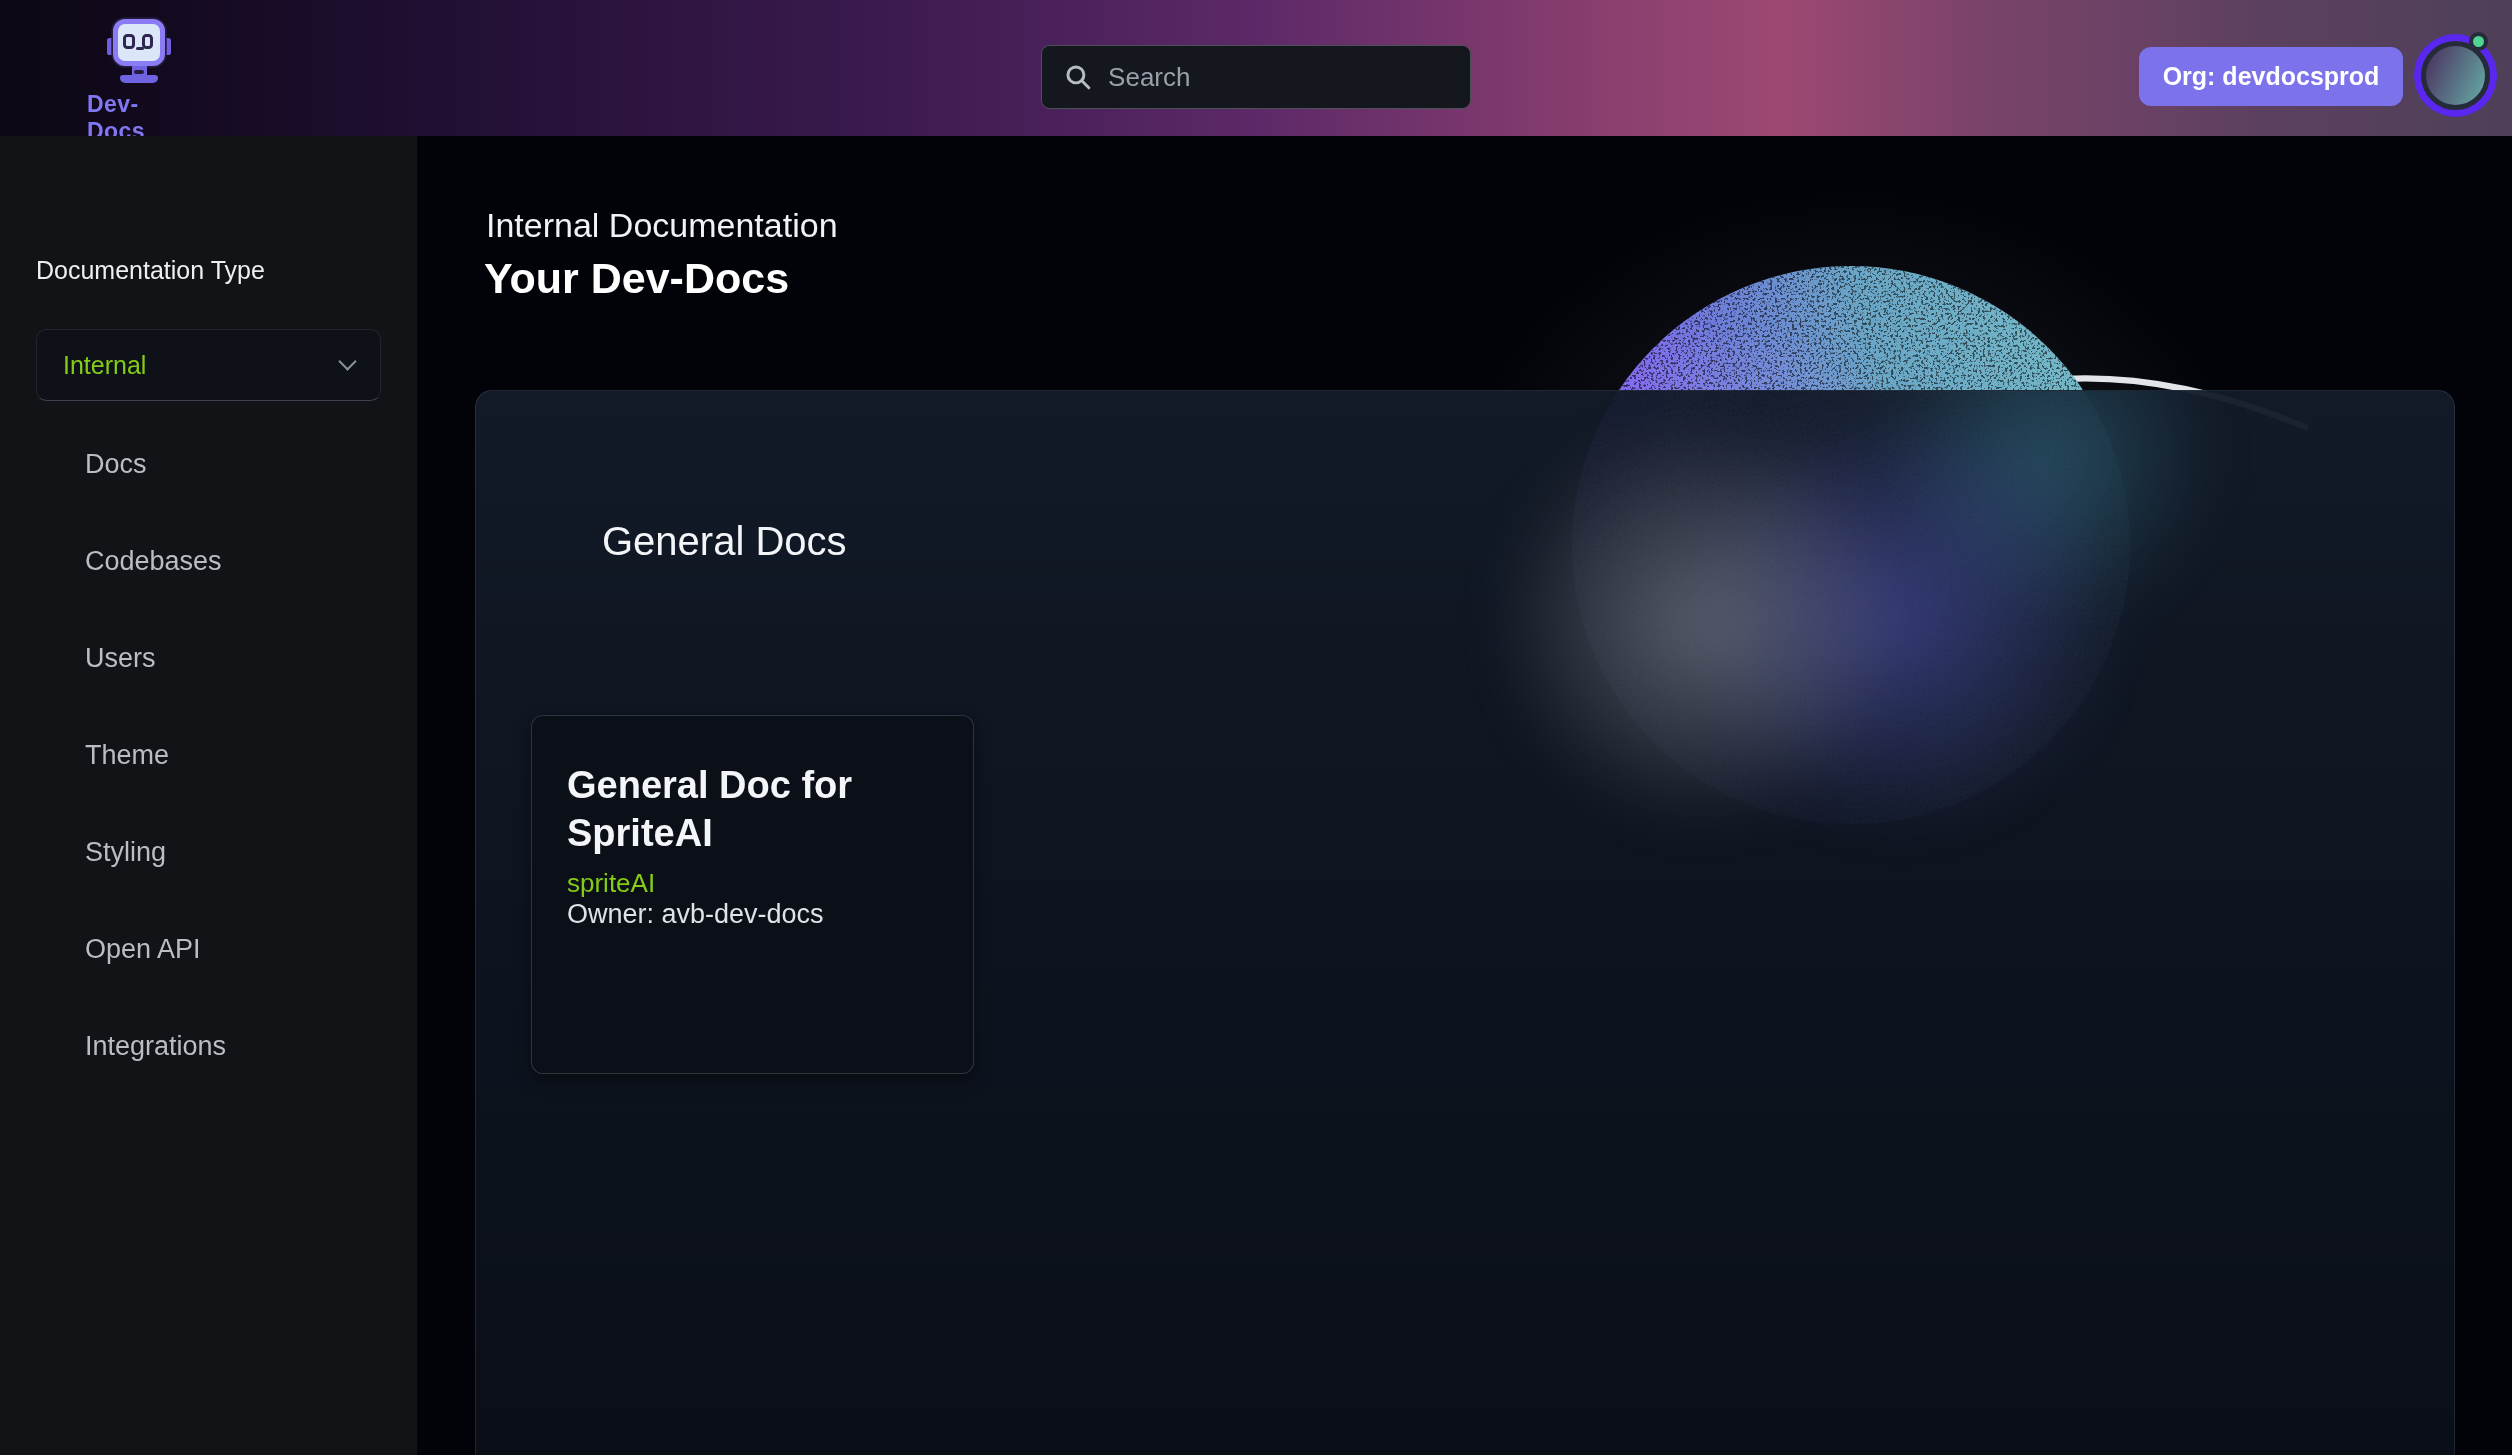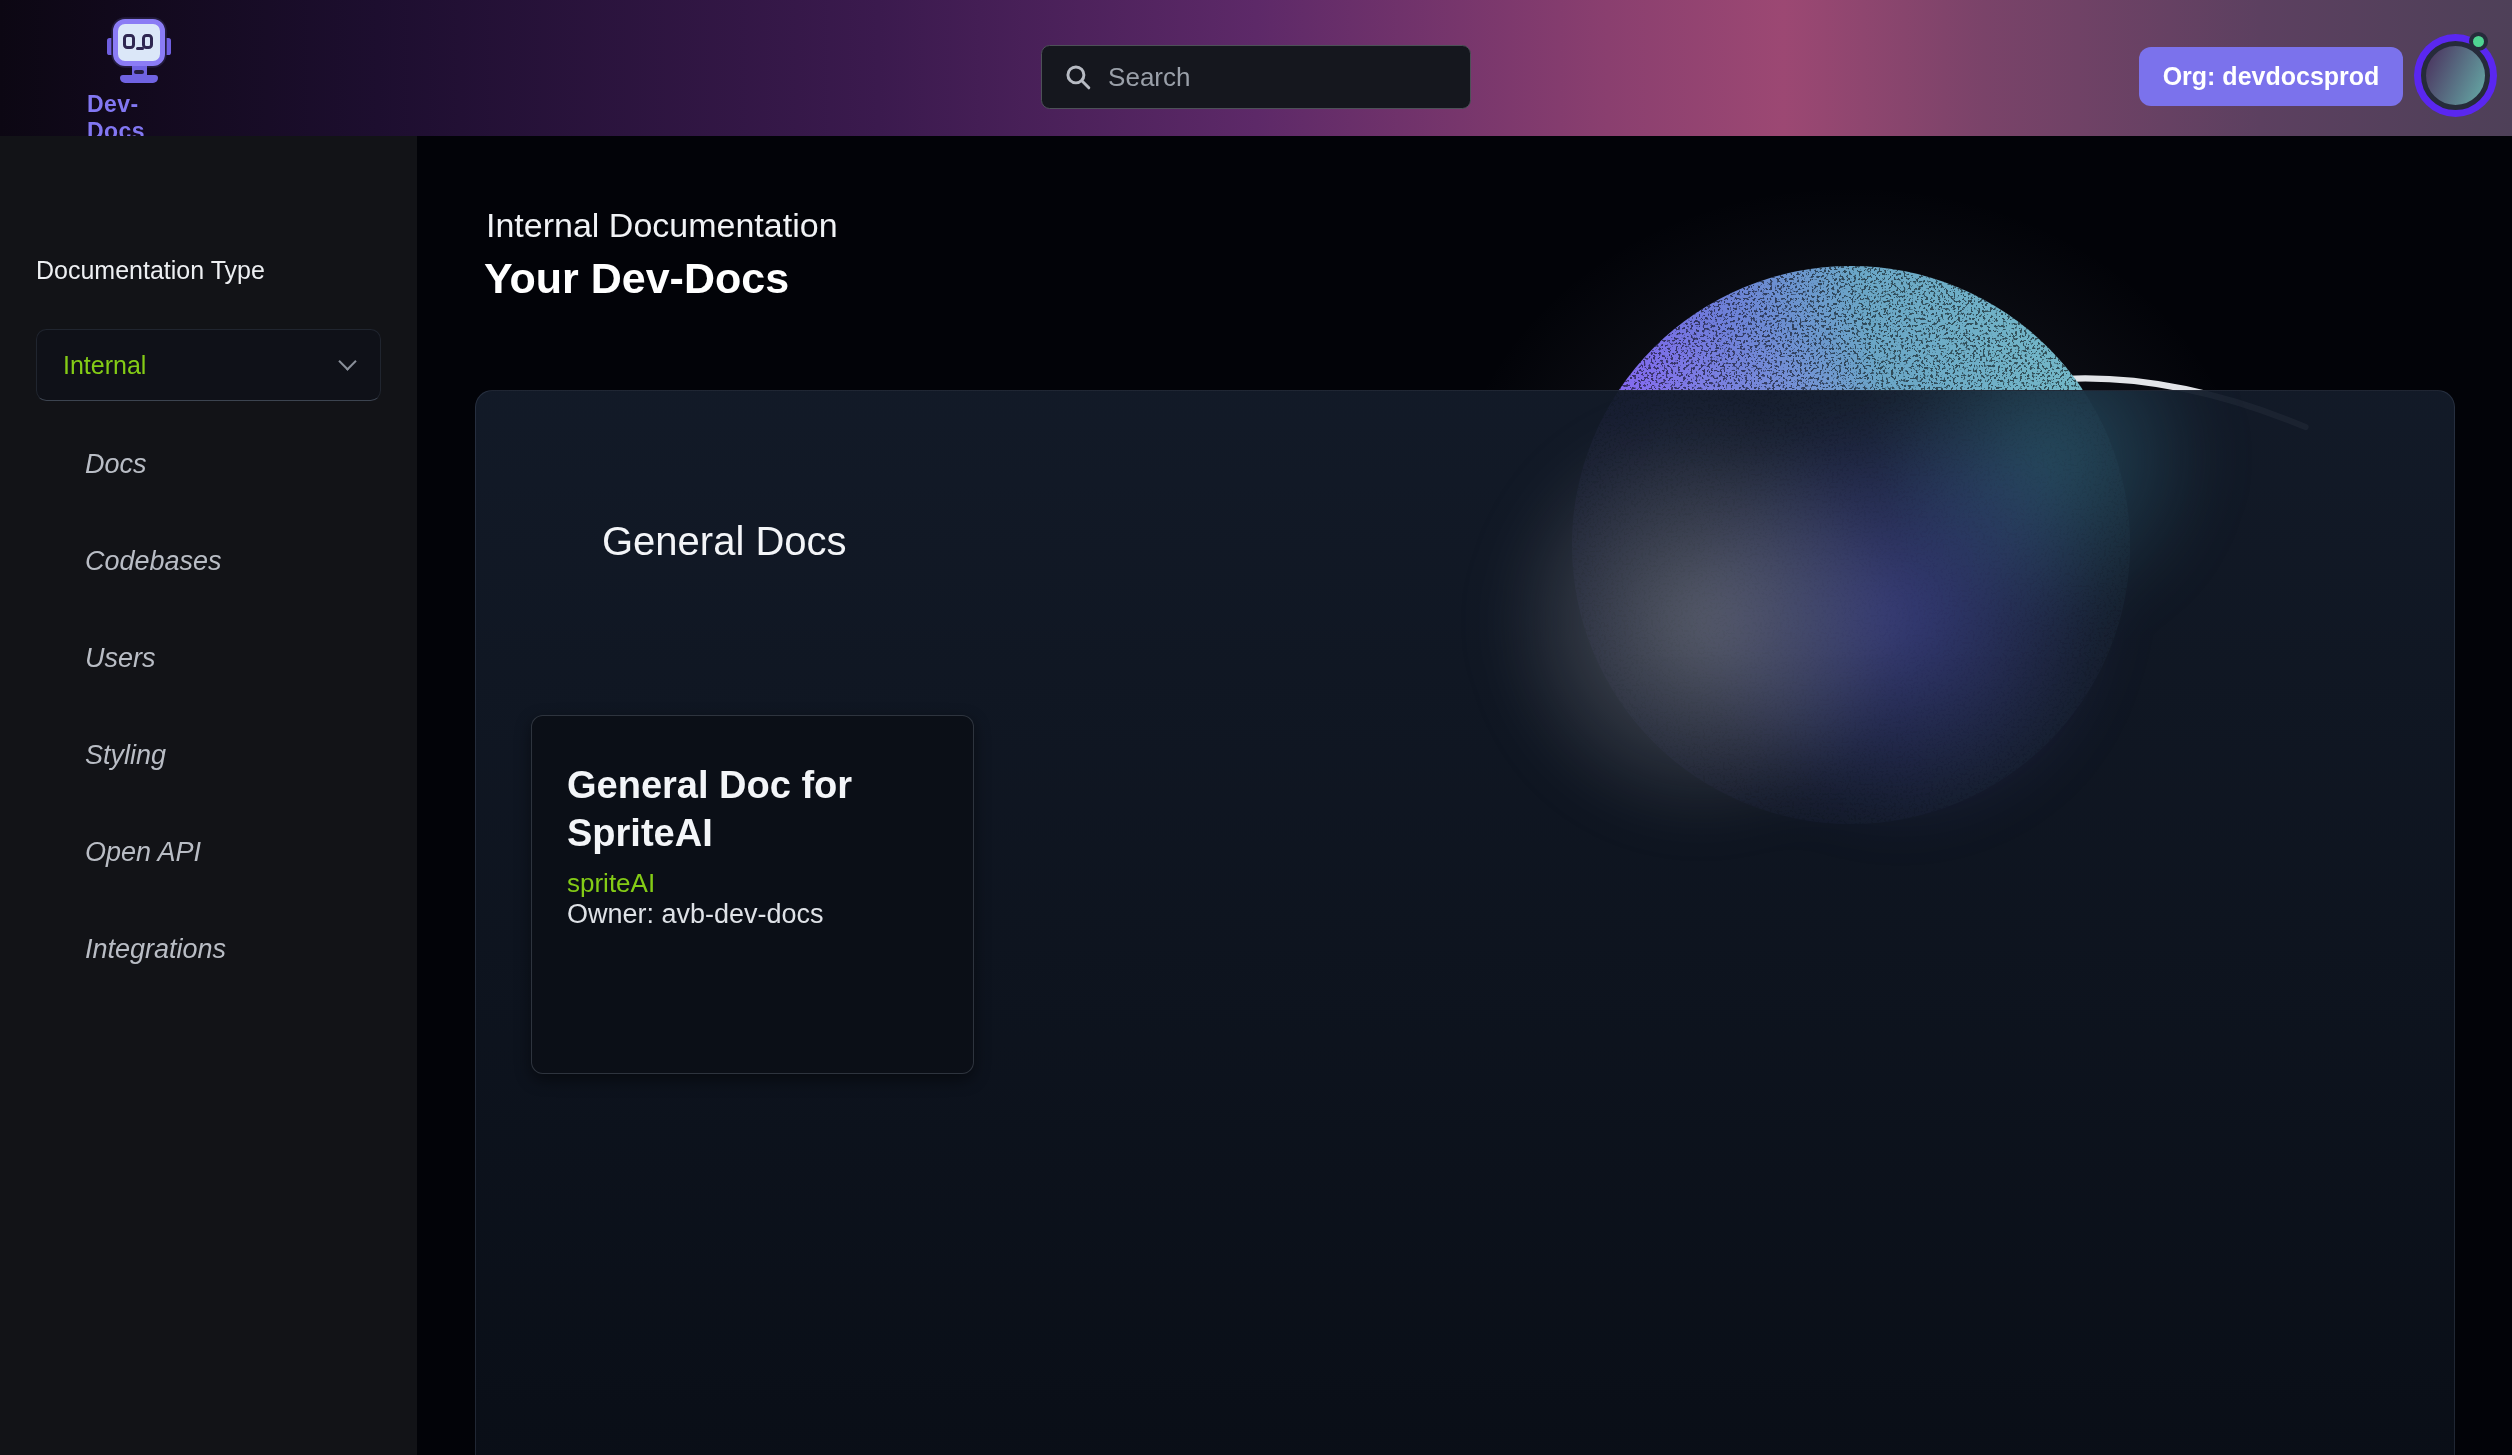--- a/index.html
+++ b/index.html
@@ -47,21 +47,21 @@
 
   
   .sidebar{position:absolute;left:0;top:136px;width:417px;height:1319px;background:#121317;}
   .side-label{position:absolute;left:36px;top:120px;font-size:25px;color:#edeff2;}
   .dropdown{position:absolute;left:36px;top:193px;width:345px;height:72px;background:#0f1118;
     border:0.9px solid #20252f;border-bottom:1.7px solid #3c4450;border-radius:10.4px;
     display:flex;align-items:center;justify-content:space-between;padding:12px 26px;font-size:25px;color:#84cc16;cursor:pointer;}
   .chev{width:13px;height:13px;border-right:2.6px solid #8a909a;border-bottom:2.6px solid #8a909a;
     transform:rotate(45deg);margin-top:-7px;}
   .nav{position:absolute;left:0;top:280px;width:100%;}
-  .nav-item{height:97px;display:flex;align-items:center;padding-left:85px;font-size:27px;color:#b9bdc5;cursor:pointer;font-style:italic;}
+  .nav-item{height:97px;display:flex;align-items:center;padding-left:85px;font-size:27px;color:#b9bdc5;cursor:pointer;}
 
   
   .main{position:absolute;left:417px;top:136px;width:2096px;height:1319px;background:#020308;overflow:hidden;}
   .planet-glow{position:absolute;left:871px;top:-84px;width:1126px;height:953px;pointer-events:none;
     background:radial-gradient(ellipse closest-side at 50% 50%,rgba(190,198,215,.14),rgba(160,170,195,.05) 50%,transparent 72%);}
   .ring-svg{position:absolute;left:0;top:0;pointer-events:none;}
   .planet-svg{position:absolute;left:1155px;top:130px;pointer-events:none;}
   .eyebrow{position:absolute;left:69px;top:70px;font-size:34px;color:#f0f2f5;z-index:3;}
   .page-title{position:absolute;left:67px;top:118px;font-size:43px;font-weight:700;color:#fff;z-index:3;}
 
@@ -123,20 +123,21 @@
   <aside class="sidebar">
     <div class="side-label">Documentation Type</div>
     <div class="dropdown">
       <span>Internal</span>
       <span class="chev"></span>
     </div>
     <nav class="nav">
         <div class="nav-item">Docs</div>
         <div class="nav-item">Codebases</div>
         <div class="nav-item">Users</div>
+        <div class="nav-item">Theme</div>
         <div class="nav-item">Styling</div>
         <div class="nav-item">Open API</div>
         <div class="nav-item">Integrations</div>
       </nav>
   </aside>
 
   <main class="main">
     <div class="planet-glow"></div>
 
     <svg class="ring-svg" width="2096" height="1319" viewBox="0 0 2419 1523">

